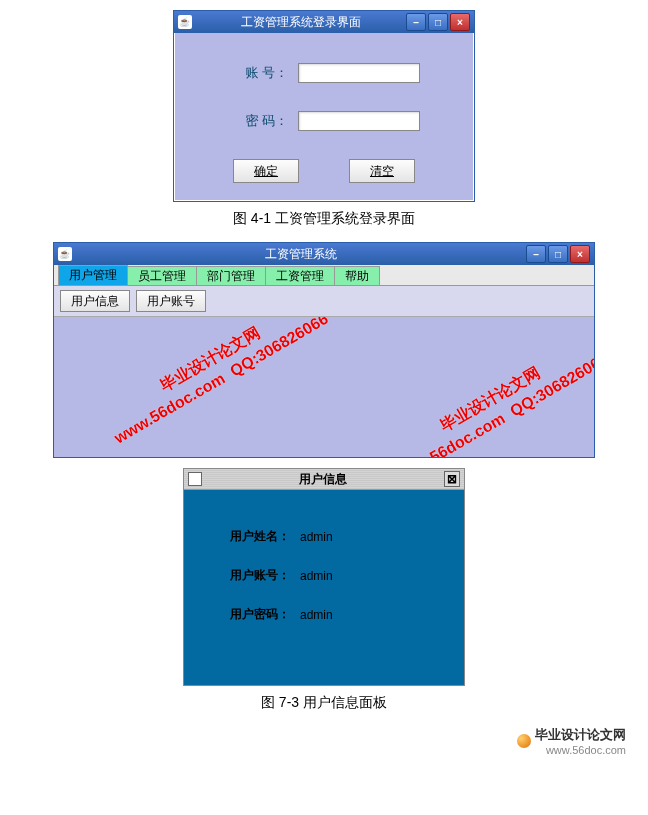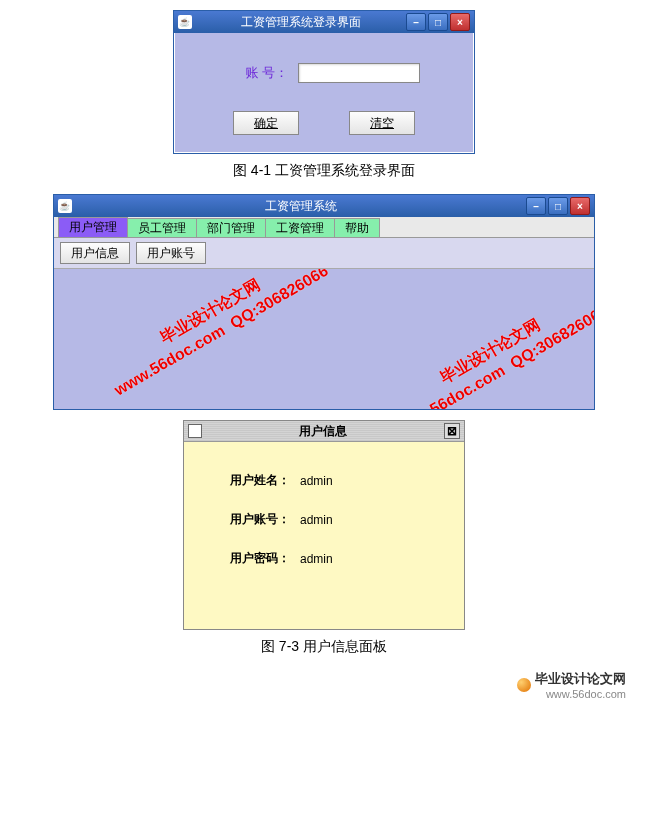--- a/index.html
+++ b/index.html
@@ -49,21 +49,21 @@
     color:#fff; font-size:10px; font-weight:bold;
   }
   .winbtn.close { background:linear-gradient(#e86a6a,#c03030); border-color:#901a1a;}
   .win1-body {
     padding: 30px 20px 18px;
   }
   .login-row {
     display:flex; align-items:center; justify-content:center;
     margin-bottom: 28px;
   }
-  .login-label { width:60px; text-align:right; margin-right:10px; font-size:13px; color:#6d28d9;}
+  .login-label { width:60px; text-align:right; margin-right:10px; font-size:13px; color:#0c4a6e;}
   .login-input {
     width:120px; height:18px;
     background:#fff; border:1px solid #888;
     box-shadow: inset 1px 1px 2px rgba(0,0,0,0.15);
   }
   .login-btn-row {
     display:flex; justify-content:center; gap:50px; margin-top:10px;text-decoration:underline;
   }
   .swing-btn {
     width:64px; height:22px;
@@ -96,21 +96,21 @@
     height:18px;
     padding:0 10px;
     font-size:12px;
     background:#86efac;
     border:1px solid #999;
     border-bottom:none;
     margin-right:-1px;
     display:flex; align-items:center;
     position:relative;
   }
-  .tab.active { background:#8b5cf6; height:19px; z-index:2;}
+  .tab.active { background:#0ea5e9; height:19px; z-index:2;}
   .toolbar2 {
     background:#d8d8ef;
     border-bottom:1px solid #aaa;
     padding:4px 6px;
     display:flex; gap:6px;
   }
   .tool-btn {
     height:20px; padding:0 10px;
     background:linear-gradient(#fdfdfd,#e4e4e4);
     border:1px solid #888;
@@ -157,22 +157,22 @@
   }
   .titlebar-grey .title-text { font-size:12px; font-weight:bold; flex:1;}
   .iframe-close {
     width:14px; height:14px;
     display:flex; align-items:center; justify-content:center;
     font-size:12px; font-weight:bold;
     border:1px solid #666;
     background:#ddd;
   }
   .win3-body {
-    background:#fef9c3;
-    padding:30px 20px 40px 36px;
+    background:#0369a1;
+    padding:38px 20px 40px 36px;
   }
   .info-row {
     display:flex; align-items:center;
     margin-bottom:22px;
     font-size:12px;
   }
   .info-label { width:80px; font-weight:bold;}
   .info-value { }
 
   
@@ -204,20 +204,24 @@
         <div class="winbtn">–</div>
         <div class="winbtn">□</div>
         <div class="winbtn close">×</div>
       </div>
     </div>
     <div class="win1-body">
       <div class="login-row">
         <span class="login-label">账 号：</span>
         <div class="login-input"></div>
       </div>
+      <div class="login-row">
+        <span class="login-label">密 码：</span>
+        <div class="login-input"></div>
+      </div>
       <div class="login-btn-row">
         <div class="swing-btn">确定</div>
         <div class="swing-btn">清空</div>
       </div>
     </div>
   </div>
   <div class="caption">图 4-1 工资管理系统登录界面</div>
 </div>
 
 <div class="figure-block">

